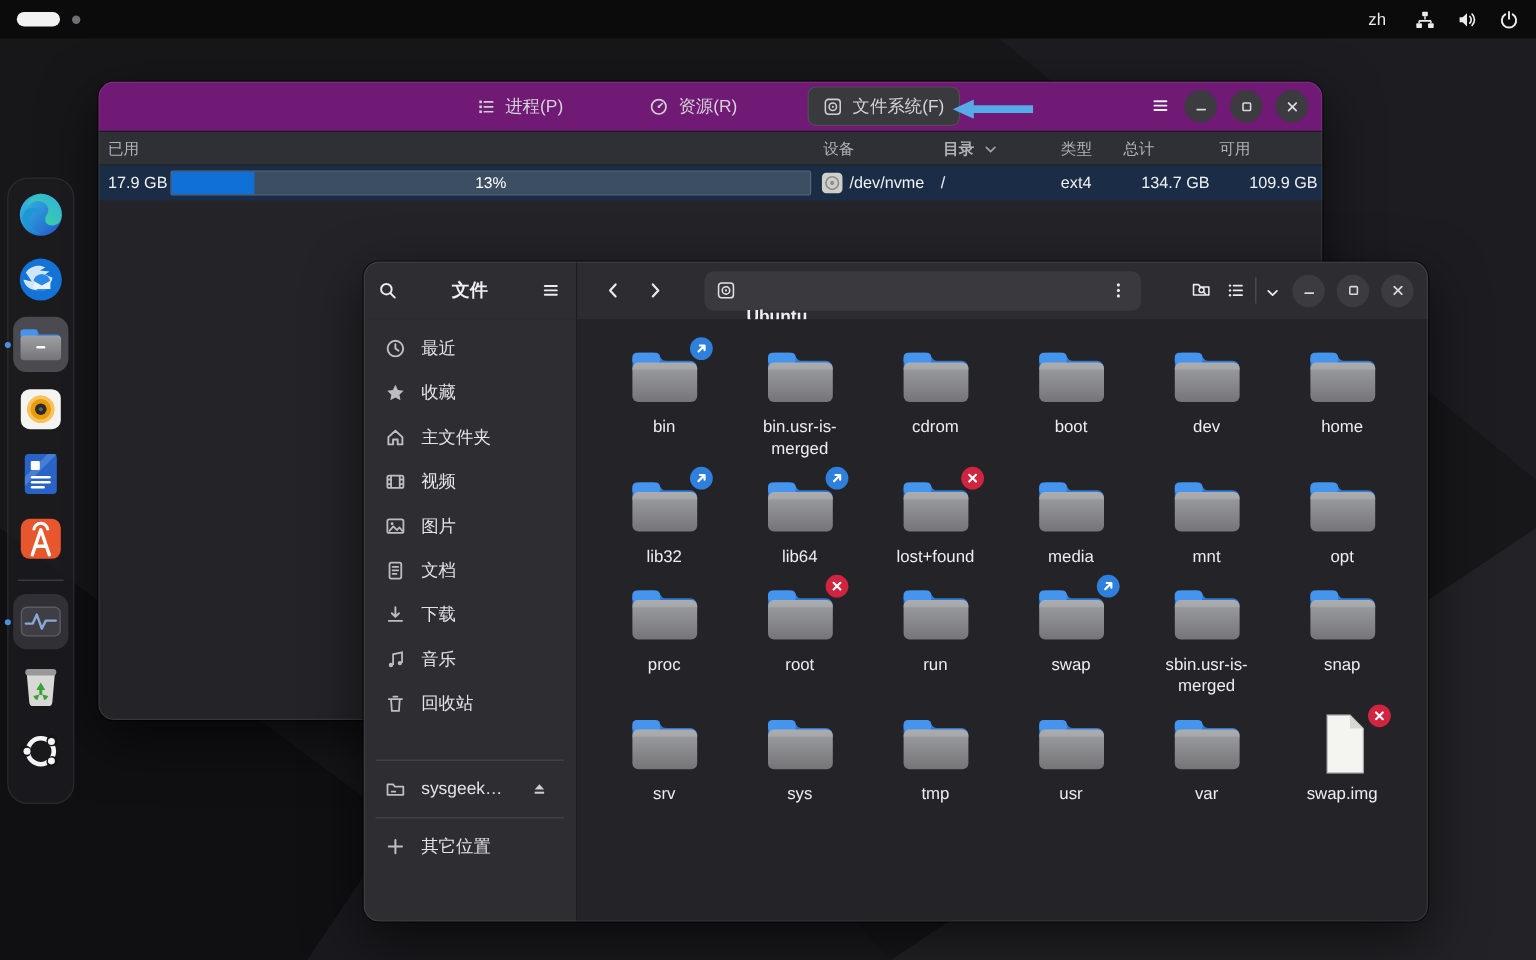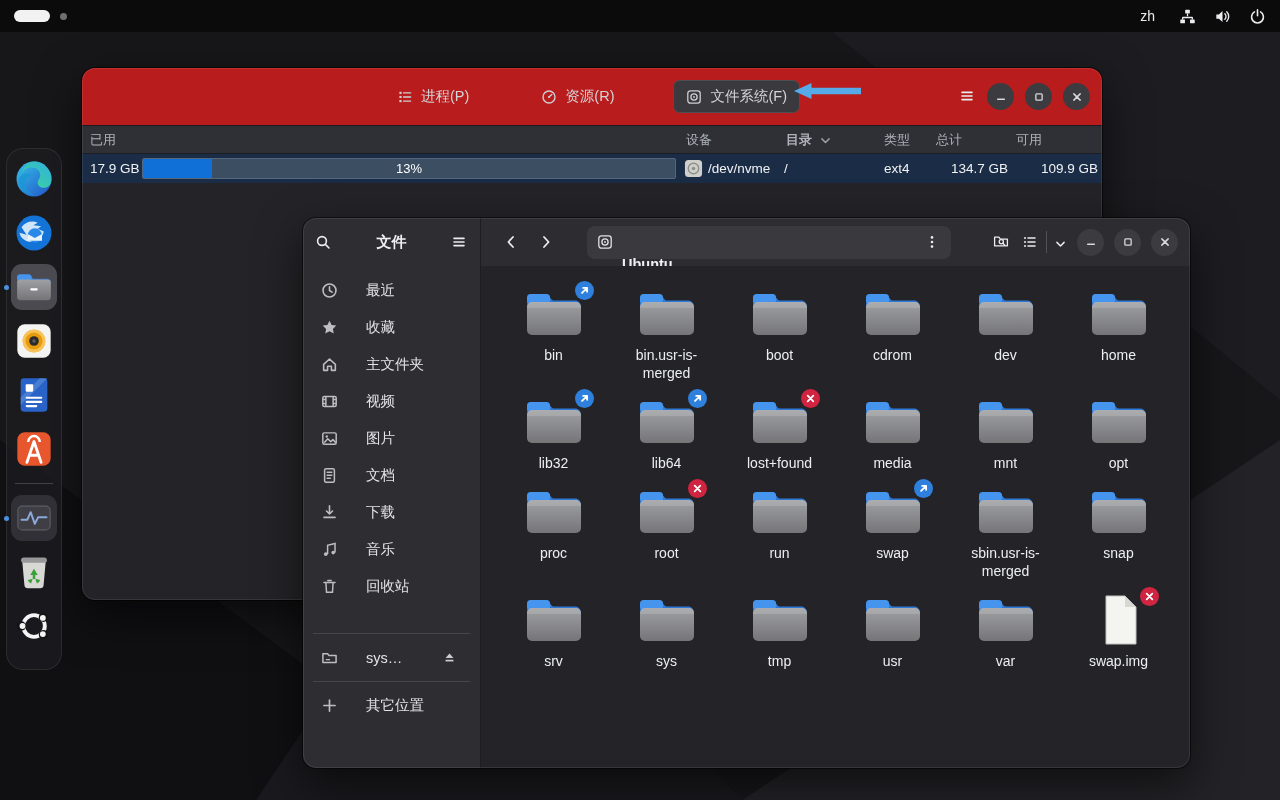--- a/index.html
+++ b/index.html
@@ -45,21 +45,21 @@
     overflow:hidden; }
   .win-inner-border { position:absolute; inset:0; border-radius:13px; border:1px solid rgba(255,255,255,.09); pointer-events:none; z-index:9; }
   .circle-btn { width:27px; height:27px; border-radius:50%; background:#3b3b40; color:#d9d9dc;
     display:flex; align-items:center; justify-content:center; border:none; }
   .circle-btn svg { width:14px; height:14px; }
   .flat-btn { background:transparent; border:none; color:#d9d9dc; display:flex; align-items:center; justify-content:center; }
   .flat-btn svg { width:16px; height:16px; }
 
   
   .sysmon { left:82px; top:68px; width:1020px; height:532px; background:#242428; z-index:10; }
-  .sm-header { height:58px; background:#b91c1c; display:flex; align-items:center; padding:0 12px;
+  .sm-header { height:42px; background:#701a75; display:flex; align-items:center; padding:0 12px;
     border-bottom:1px solid #1b1b1e; position:relative; }
   .sm-tabs { position:absolute; left:0; right:0; display:flex; justify-content:center; gap:46px; }
   .sm-tab { display:flex; align-items:center; gap:8px; font-size:14.5px; color:#d4d4d7;
     padding:6px 12px; border-radius:7px; border:1px solid transparent; background:transparent; }
   .sm-tab[data-active="true"] { background:#39393e; border-color:#4e4e54; }
   .sm-tab .t-ico { width:16px; height:16px; display:inline-flex; color:#cfcfd2; }
   .sm-tab .t-ico svg { width:100%; height:100%; }
   .sm-hright { margin-left:auto; display:flex; align-items:center; gap:11px; z-index:2; }
   .sm-table-head { position:relative; height:28px; background:#2e3036; border-bottom:1px solid #1d1e22;
     font-size:13px; color:#aeb2b9; }
@@ -107,21 +107,21 @@
     display:flex; align-items:center; padding:0 10px; gap:9px; }
   .pathbar .p-ico { width:16px; height:16px; color:#e2e2e4; display:inline-flex; }
   .pathbar .p-ico svg { width:100%; height:100%; }
   .path-label { font-size:14.5px; font-weight:bold; color:#f0f0f2; flex:1;margin-top:44px; }
   .f-tools { margin-left:auto; display:flex; align-items:center; gap:10px; }
   .view-split { display:flex; align-items:center; background:transparent; border-radius:7px; }
   .view-split .vdiv { width:1px; height:22px; background:#505055; margin:0 7px; }
   .f-body { flex:1; display:flex; min-height:0; }
   .f-sidebar { width:178px; background:#2e2e32; border-right:1px solid #1d1d20;
     display:flex; flex-direction:column; padding:6px 8px 44px; }
-  .side-item { height:37px; border-radius:7px; display:flex; align-items:center; gap:28px;
+  .side-item { height:37px; border-radius:7px; display:flex; align-items:center; gap:13px;
     padding:0 10px; font-size:14.5px; color:#e4e4e6; flex:0 0 auto; }
   .side-item .s-ico { width:17px; height:17px; color:#bdbdc2; display:inline-flex; flex:0 0 auto; }
   .side-item .s-ico svg { width:100%; height:100%; }
   .side-label { white-space:nowrap; overflow:hidden; text-overflow:ellipsis; flex:1; }
   .side-bottom { margin-top:auto; display:flex; flex-direction:column; }
   .side-div { height:1px; background:#46464b; margin:5px 2px; }
   .eject-btn { width:26px; height:26px; color:#cdcdd1; background:transparent; border:none;
     display:flex; align-items:center; justify-content:center; }
   .eject-btn svg { width:15px; height:15px; }
   .f-content { flex:1; overflow:hidden; position:relative; background:#242428; }
@@ -737,34 +737,34 @@
             <div class="cell">
               <span class="cell-icon">
                 <span style="display:block;width:64px;height:52px"><svg class="main" viewBox="0 0 64 52">
                     <path d="M5 12c0-3.3 2.7-6 6-6h11.5c1.9 0 3.7.9 4.8 2.4l1.9 2.6c.8 1 2 1.6 3.3 1.6H53c3.3 0 6 2.7 6 6v2H5z" fill="url(#foldBack)"></path>
                     <rect x="5" y="6" width="23" height="10" rx="3.5" fill="#4595ee"></rect>
                     <rect x="5" y="14" width="54" height="33" rx="5" fill="url(#foldBody)"></rect>
                     <path d="M10 14h44c2.8 0 5 2.2 5 5v1H5v-1c0-2.8 2.2-5 5-5z" fill="#ffffff" opacity=".14"></path>
                   </svg></span>
 
               </span>
+              <span class="cell-label">cdrom</span>
+            </div>
+
+            <div class="cell">
+              <span class="cell-icon">
+                <span style="display:block;width:64px;height:52px"><svg class="main" viewBox="0 0 64 52">
+                    <path d="M5 12c0-3.3 2.7-6 6-6h11.5c1.9 0 3.7.9 4.8 2.4l1.9 2.6c.8 1 2 1.6 3.3 1.6H53c3.3 0 6 2.7 6 6v2H5z" fill="url(#foldBack)"></path>
+                    <rect x="5" y="6" width="23" height="10" rx="3.5" fill="#4595ee"></rect>
+                    <rect x="5" y="14" width="54" height="33" rx="5" fill="url(#foldBody)"></rect>
+                    <path d="M10 14h44c2.8 0 5 2.2 5 5v1H5v-1c0-2.8 2.2-5 5-5z" fill="#ffffff" opacity=".14"></path>
+                  </svg></span>
+
+              </span>
               <span class="cell-label">boot</span>
-            </div>
-
-            <div class="cell">
-              <span class="cell-icon">
-                <span style="display:block;width:64px;height:52px"><svg class="main" viewBox="0 0 64 52">
-                    <path d="M5 12c0-3.3 2.7-6 6-6h11.5c1.9 0 3.7.9 4.8 2.4l1.9 2.6c.8 1 2 1.6 3.3 1.6H53c3.3 0 6 2.7 6 6v2H5z" fill="url(#foldBack)"></path>
-                    <rect x="5" y="6" width="23" height="10" rx="3.5" fill="#4595ee"></rect>
-                    <rect x="5" y="14" width="54" height="33" rx="5" fill="url(#foldBody)"></rect>
-                    <path d="M10 14h44c2.8 0 5 2.2 5 5v1H5v-1c0-2.8 2.2-5 5-5z" fill="#ffffff" opacity=".14"></path>
-                  </svg></span>
-
-              </span>
-              <span class="cell-label">cdrom</span>
             </div>
 
             <div class="cell">
               <span class="cell-icon">
                 <span style="display:block;width:64px;height:52px"><svg class="main" viewBox="0 0 64 52">
                     <path d="M5 12c0-3.3 2.7-6 6-6h11.5c1.9 0 3.7.9 4.8 2.4l1.9 2.6c.8 1 2 1.6 3.3 1.6H53c3.3 0 6 2.7 6 6v2H5z" fill="url(#foldBack)"></path>
                     <rect x="5" y="6" width="23" height="10" rx="3.5" fill="#4595ee"></rect>
                     <rect x="5" y="14" width="54" height="33" rx="5" fill="url(#foldBody)"></rect>
                     <path d="M10 14h44c2.8 0 5 2.2 5 5v1H5v-1c0-2.8 2.2-5 5-5z" fill="#ffffff" opacity=".14"></path>
                   </svg></span>

